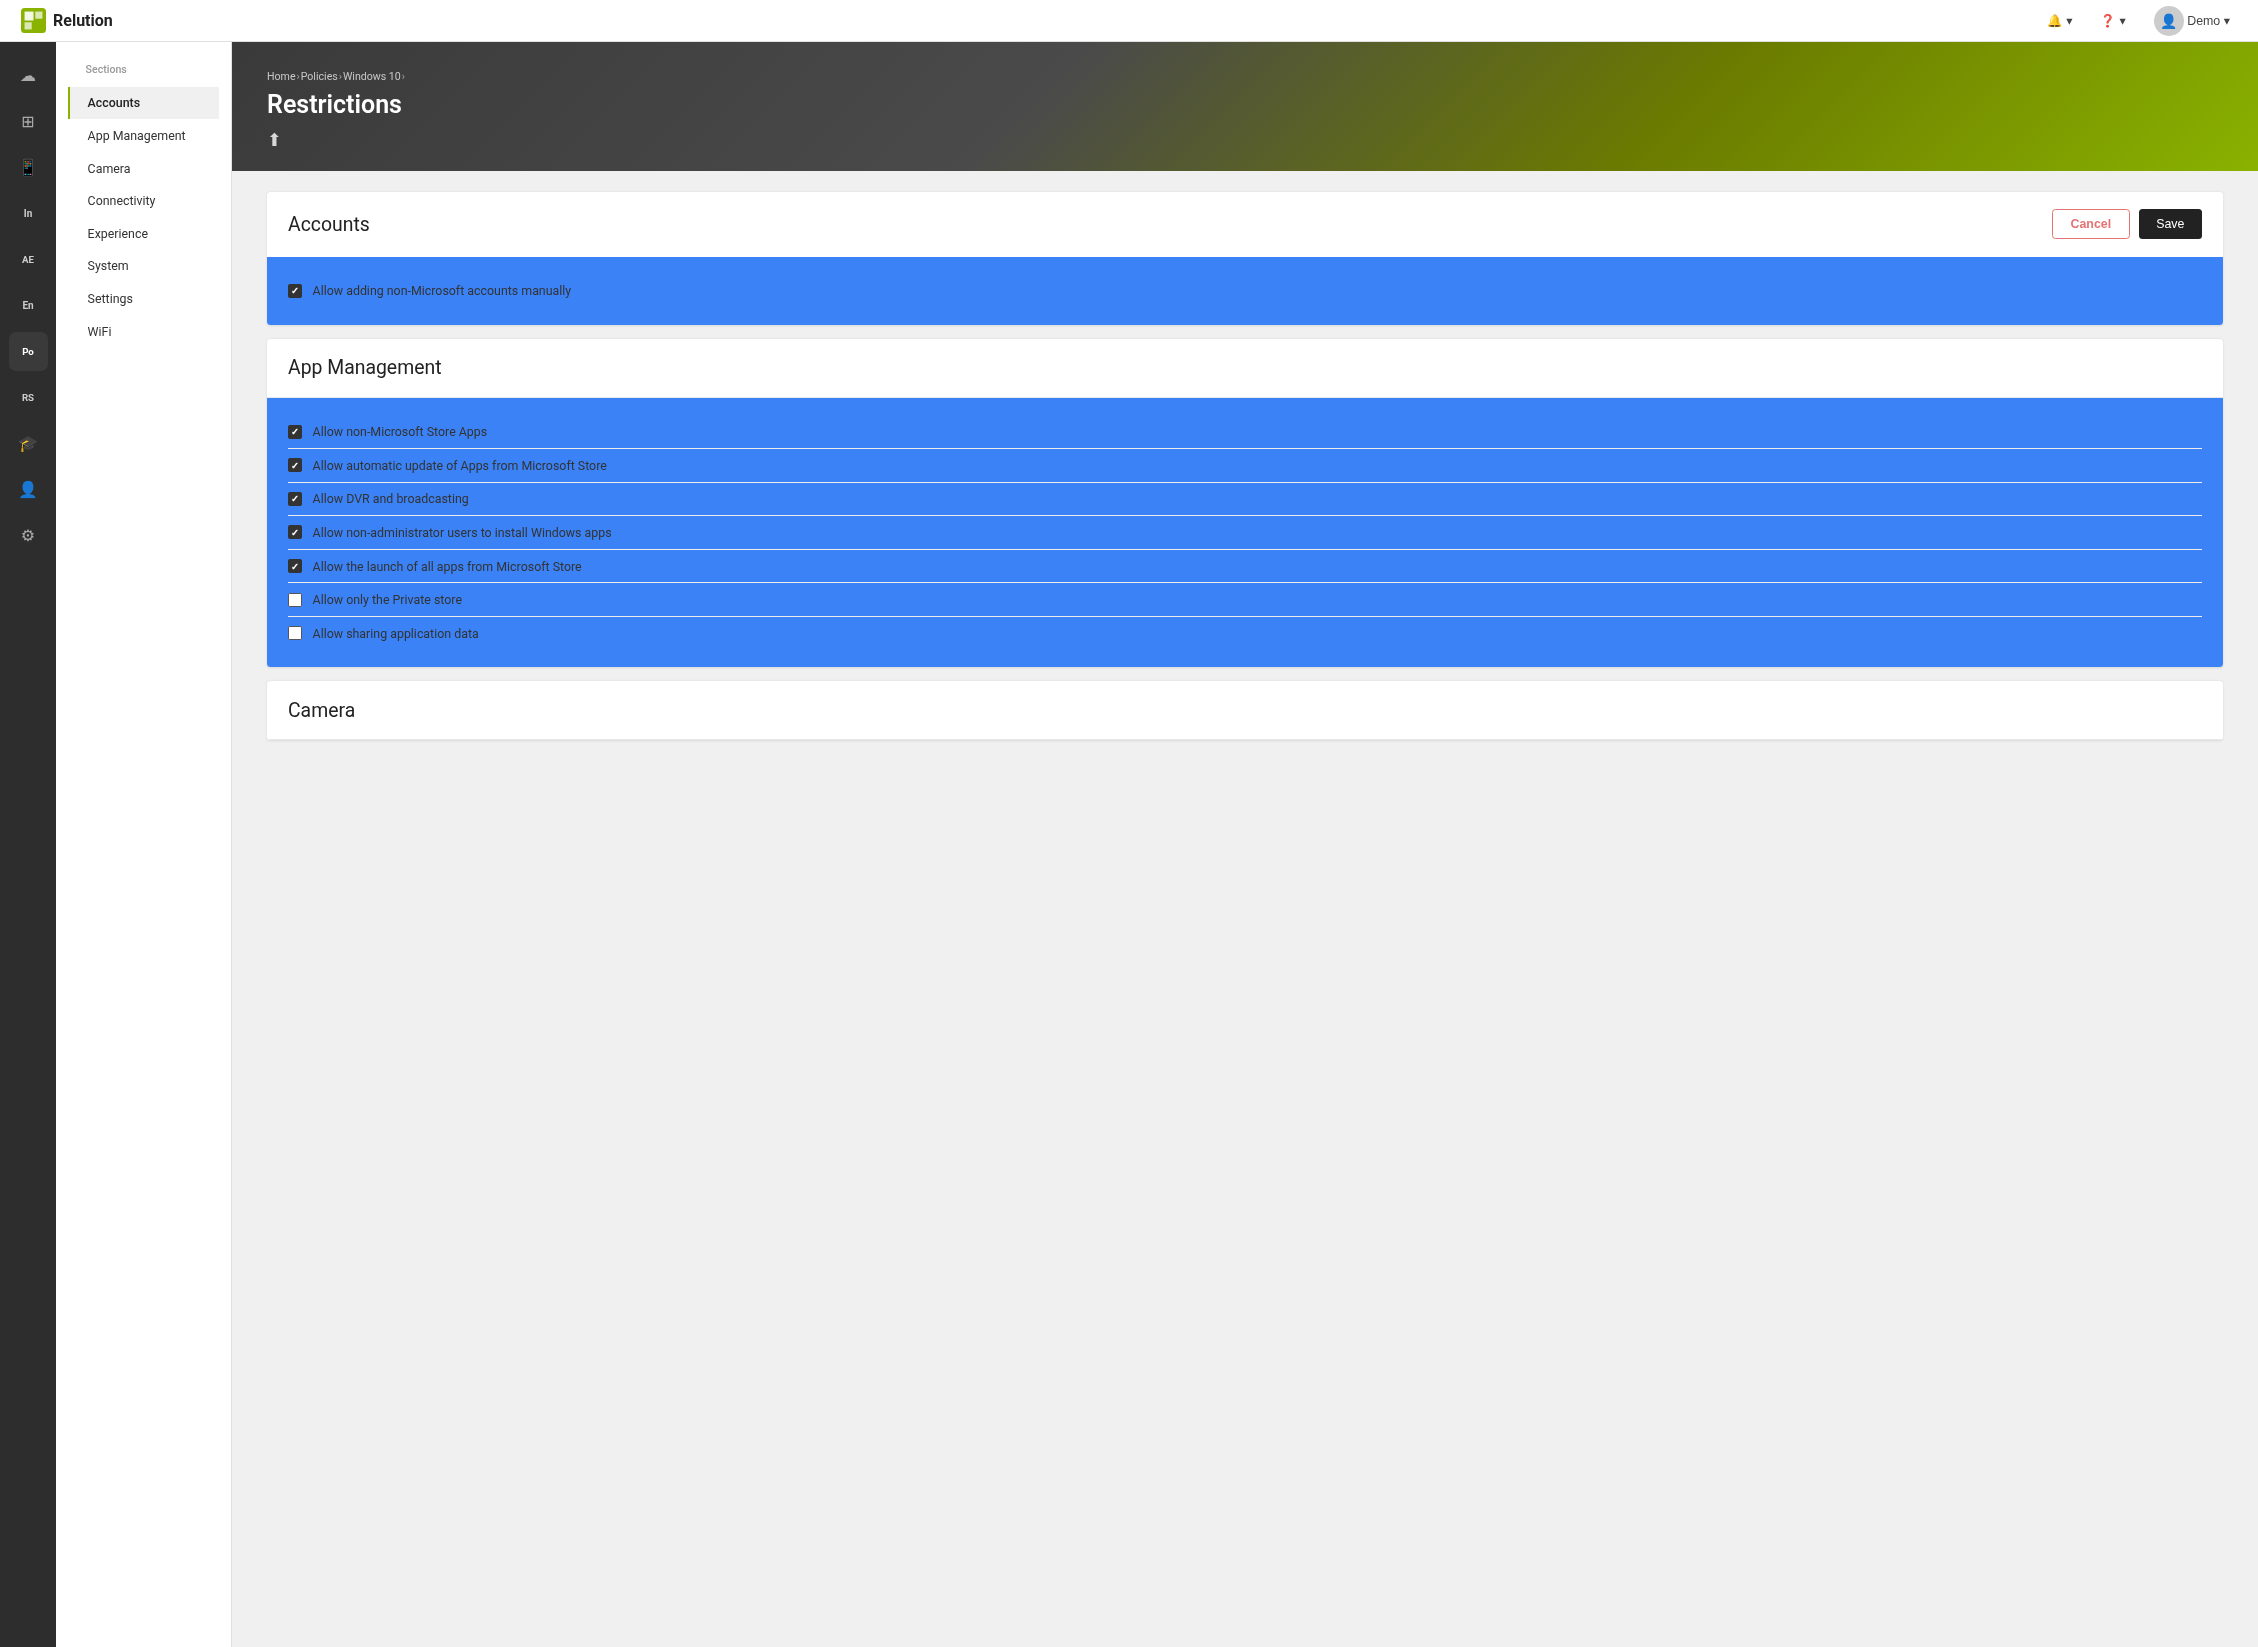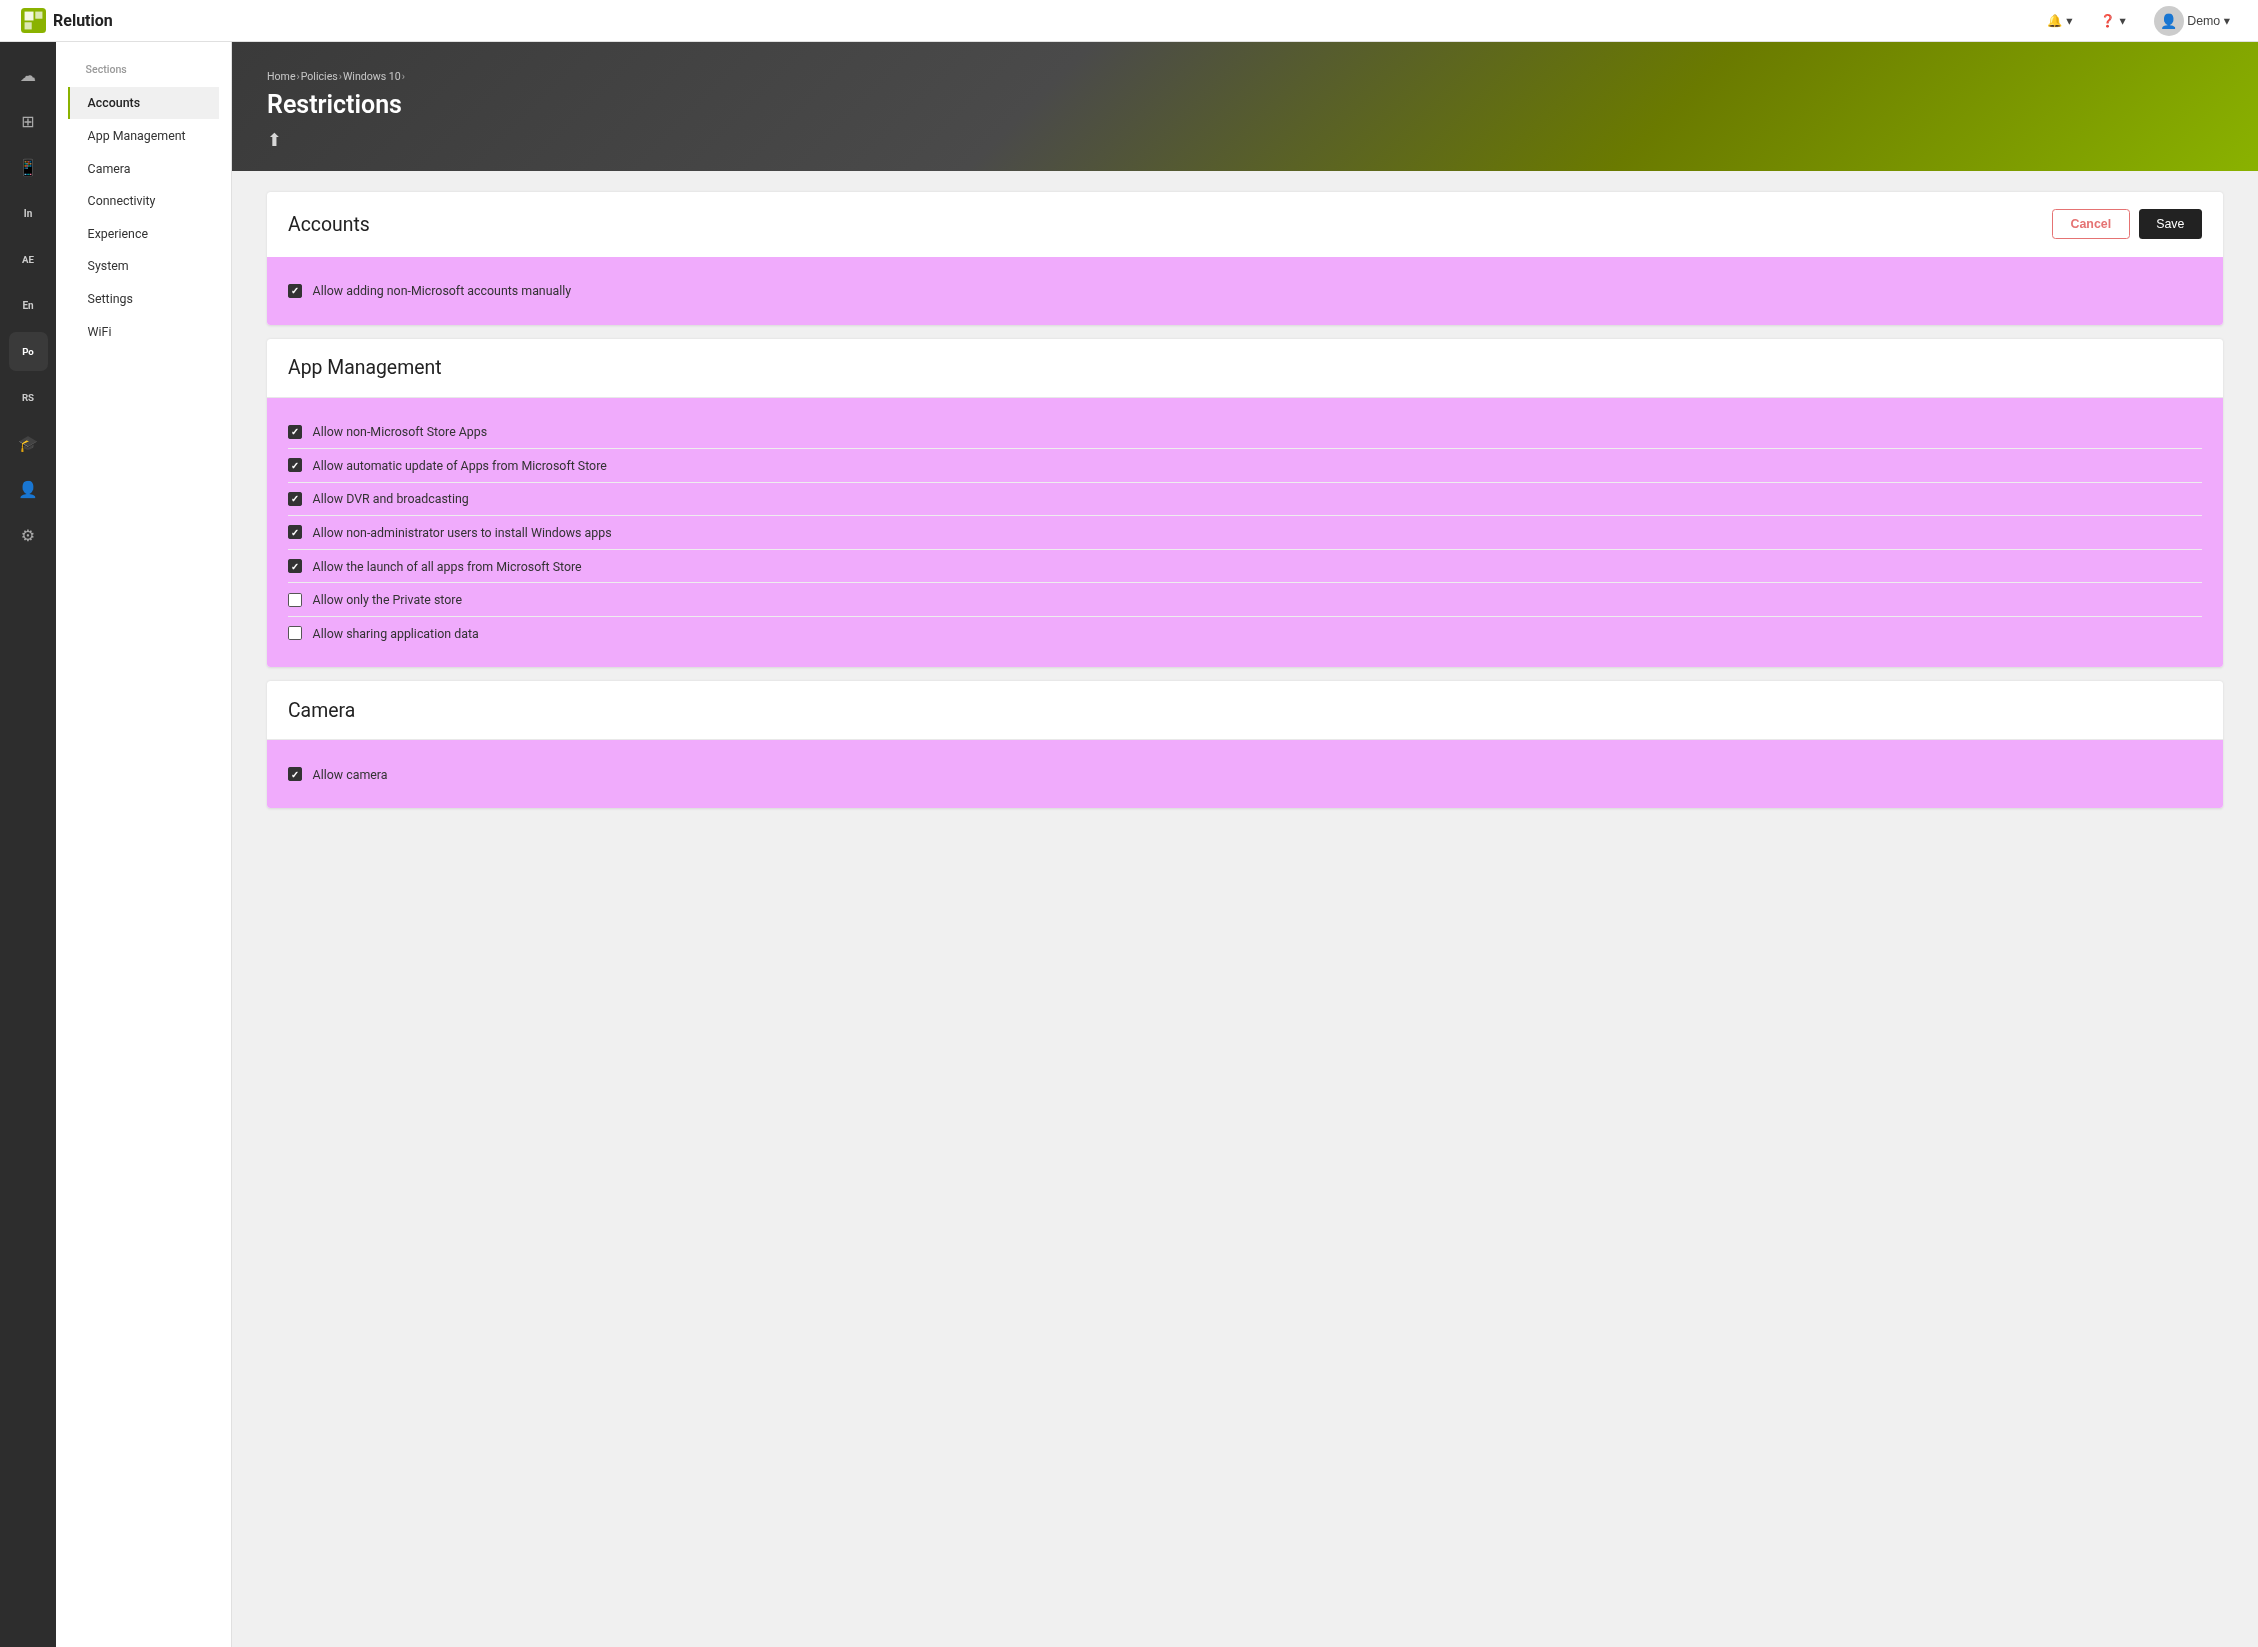--- a/index.html
+++ b/index.html
@@ -184,21 +184,21 @@
       align-items: center;
       justify-content: space-between;
     }
     .section-card-title {
       font-size: 19.4px;
       font-weight: 400;
       color: #222;
     }
     .section-card-body {
       padding: 17.6px 21px;
-      background: #f0abfc;
+      background: #3b82f6;
     }
 
     
     .section-card-header-with-btns {
       padding: 17.6px 21px;
       display: flex;
       align-items: center;
       justify-content: space-between;
     }
     .header-actions {
@@ -412,25 +412,19 @@
             <div class="custom-checkbox unchecked"></div>
             <span>Allow sharing application data</span>
           </div>
         </div>
       </div>
 
       <div class="section-card">
         <div class="section-card-header">
           <div class="section-card-title">Camera</div>
         </div>
-        <div class="section-card-body">
-          <div class="checkbox-row">
-            <div class="custom-checkbox checked"></div>
-            <span>Allow camera</span>
-          </div>
-        </div>
       </div>
 
     </div>
   </div>
 
 </div>
 
 
 </body></html>

